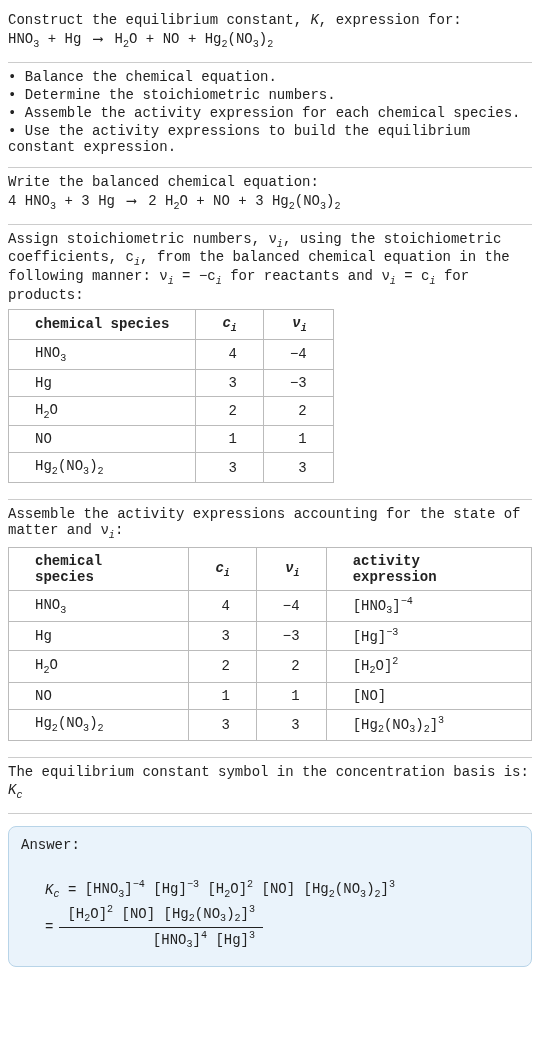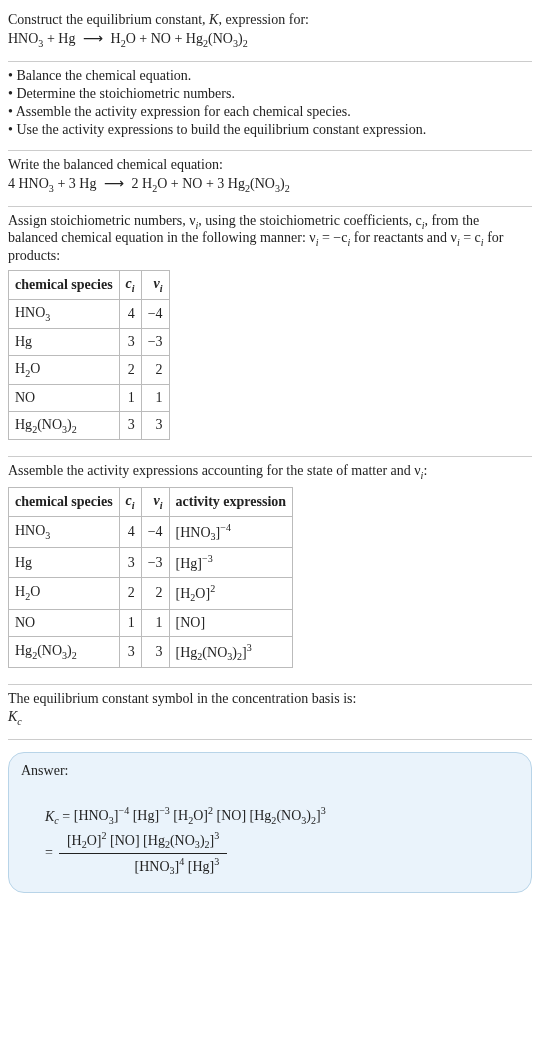--- a/index.html
+++ b/index.html
@@ -8,47 +8,48 @@
     background: #ffffff;
     font-family: Georgia, 'Times New Roman', serif;
     font-size: 14px;
     color: #222;
     width: 546px;
   }
   .page {
     width: 540px;
     box-sizing: border-box;
     padding: 6px 8px 12px 8px;
+    font-family: Liberation Mono, monospace;
   }
   .section {
     border-bottom: 1px solid #ccc;
     padding: 4px 0 10px 0;
   }
   .section:last-child { border-bottom: none; }
   .line { margin: 2px 0; }
   sub { font-size: 0.72em; vertical-align: sub; }
   sup { font-size: 0.72em; vertical-align: super; }
   .arrow { padding: 0 4px; }
   .italic { font-style: italic; }
   .subi { font-style: italic; font-size: 0.72em; vertical-align: sub; }
   table.data {
     border-collapse: collapse;
     margin: 6px 0;
     font-size: 14px;
   }
   table.data th, table.data td {
     border: 1px solid #bbb;
-    padding: 5px 6px;
+    padding: 5px 26px;
     text-align: left;
   }
   table.data th.center, table.data td.center { text-align: right; }
   .answer-box {
     background: #eaf3fb;
     border: 1px solid #b8d4e8;
-    border-radius: 16px;
+    border-radius: 8px;
     padding: 10px 12px 14px 12px;
     margin-top: 8px;
   }
   .answer-label { margin-bottom: 8px; }
   .kc-line1 { padding-left: 24px; margin-top: 27px; }
   .frac-row {
     display: flex;
     align-items: center;
     padding-left: 24px;
     margin-top: 2px;

